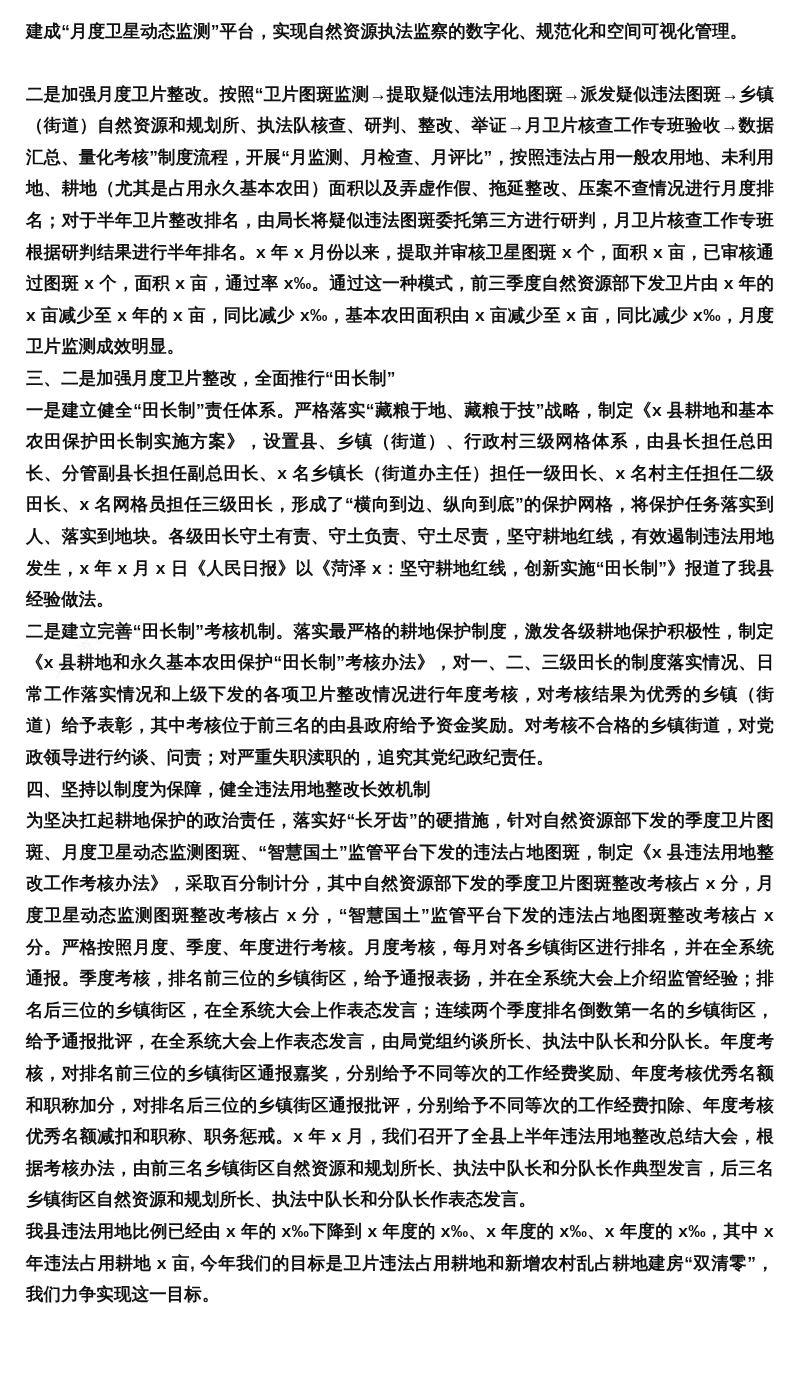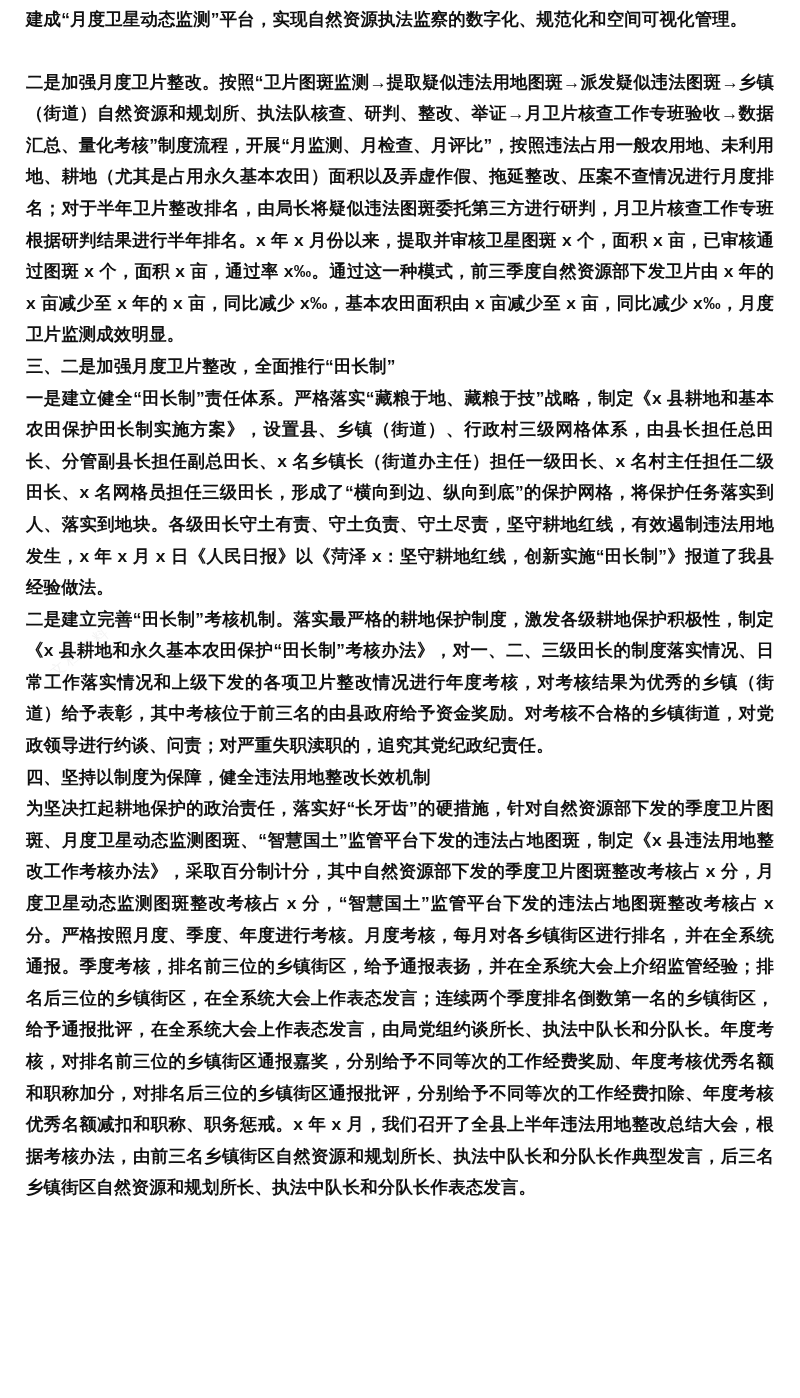--- a/index.html
+++ b/index.html
@@ -16,21 +16,21 @@
     overflow: hidden;
   }
   .page {
     width: 800px;
     min-height: 1398px;
     box-sizing: border-box;
     padding: 0 26px 0 26px;
     position: relative;
   }
   .doc-body {
-    padding-top: 4px;
+    padding-top: 16px;
   }
   p.para {
     margin: 0;
     font-size: 17.4px;
     line-height: 31.6px;
     text-align: justify;
     text-justify: inter-ideograph;
     letter-spacing: 0.2px;
     font-weight: 700;
     color: #111111;
@@ -75,15 +75,16 @@
     <p class="para">三、二是加强月度卫片整改，全面推行“田长制”</p>
 
     <p class="para">一是建立健全“田长制”责任体系。严格落实“藏粮于地、藏粮于技”战略，制定《x 县耕地和基本农田保护田长制实施方案》，设置县、乡镇（街道）、行政村三级网格体系，由县长担任总田长、分管副县长担任副总田长、x 名乡镇长（街道办主任）担任一级田长、x 名村主任担任二级田长、x 名网格员担任三级田长，形成了“横向到边、纵向到底”的保护网格，将保护任务落实到人、落实到地块。各级田长守土有责、守土负责、守土尽责，坚守耕地红线，有效遏制违法用地发生，x 年 x 月 x 日《人民日报》以《菏泽 x：坚守耕地红线，创新实施“田长制”》报道了我县经验做法。</p>
 
     <p class="para">二是建立完善“田长制”考核机制。落实最严格的耕地保护制度，激发各级耕地保护积极性，制定《x 县耕地和永久基本农田保护“田长制”考核办法》，对一、二、三级田长的制度落实情况、日常工作落实情况和上级下发的各项卫片整改情况进行年度考核，对考核结果为优秀的乡镇（街道）给予表彰，其中考核位于前三名的由县政府给予资金奖励。对考核不合格的乡镇街道，对党政领导进行约谈、问责；对严重失职渎职的，追究其党纪政纪责任。</p>
 
     <p class="para">四、坚持以制度为保障，健全违法用地整改长效机制</p>
 
     <p class="para">为坚决扛起耕地保护的政治责任，落实好“长牙齿”的硬措施，针对自然资源部下发的季度卫片图斑、月度卫星动态监测图斑、“智慧国土”监管平台下发的违法占地图斑，制定《x 县违法用地整改工作考核办法》，采取百分制计分，其中自然资源部下发的季度卫片图斑整改考核占 x 分，月度卫星动态监测图斑整改考核占 x 分，“智慧国土”监管平台下发的违法占地图斑整改考核占 x 分。严格按照月度、季度、年度进行考核。月度考核，每月对各乡镇街区进行排名，并在全系统通报。季度考核，排名前三位的乡镇街区，给予通报表扬，并在全系统大会上介绍监管经验；排名后三位的乡镇街区，在全系统大会上作表态发言；连续两个季度排名倒数第一名的乡镇街区，给予通报批评，在全系统大会上作表态发言，由局党组约谈所长、执法中队长和分队长。年度考核，对排名前三位的乡镇街区通报嘉奖，分别给予不同等次的工作经费奖励、年度考核优秀名额和职称加分，对排名后三位的乡镇街区通报批评，分别给予不同等次的工作经费扣除、年度考核优秀名额减扣和职称、职务惩戒。x 年 x 月，我们召开了全县上半年违法用地整改总结大会，根据考核办法，由前三名乡镇街区自然资源和规划所长、执法中队长和分队长作典型发言，后三名乡镇街区自然资源和规划所长、执法中队长和分队长作表态发言。</p>
 
+    <p class="para">我县违法用地比例已经由 x 年的 x‰下降到 x 年度的 x‰、x 年度的 x‰、x 年度的 x‰，其中 x 年违法占用耕地 x 亩, 今年我们的目标是卫片违法占用耕地和新增农村乱占耕地建房“双清零”，我们力争实现这一目标。</p>
 
   </div>
 </div>
 
 </body></html>

